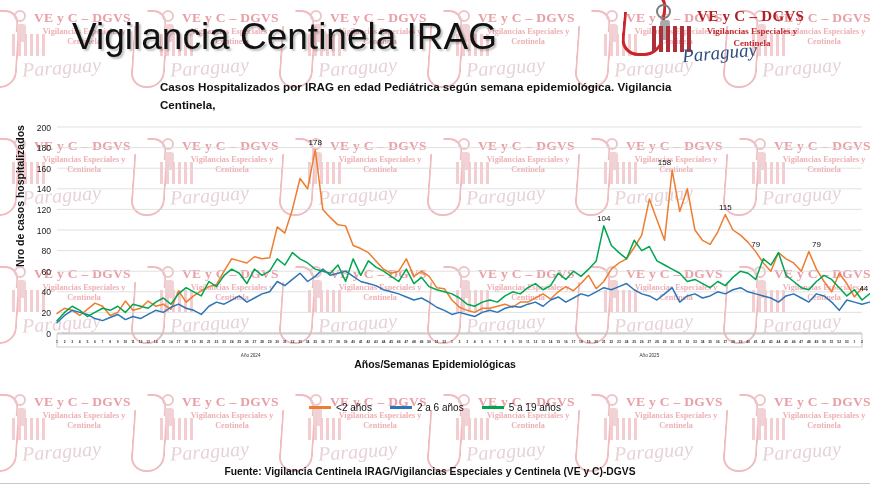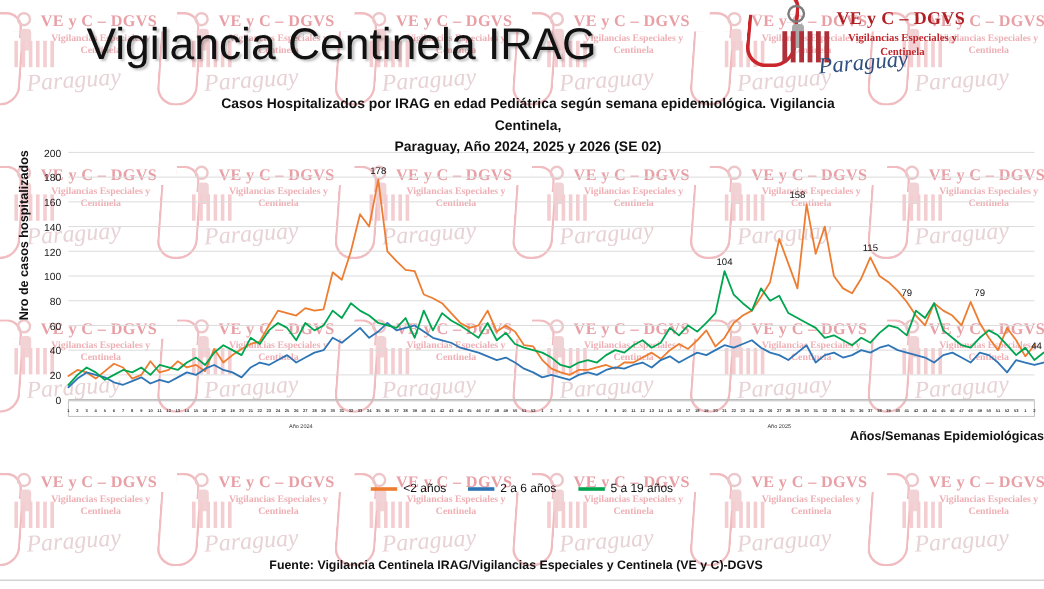--- a/index.html
+++ b/index.html
@@ -155,21 +155,21 @@
       linear-gradient(#b0303a,#b0303a) 7px 0/4px 26px no-repeat,
       linear-gradient(#b0303a,#b0303a) 14px 0/4px 26px no-repeat,
       linear-gradient(#b0303a,#b0303a) 21px 0/4px 26px no-repeat,
       linear-gradient(#b0303a,#b0303a) 28px 0/4px 26px no-repeat,
       linear-gradient(#b0303a,#b0303a) 35px 0/4px 26px no-repeat;
   }
 
   
   #chart-title {
     position:absolute; left:160px; top:78px;
-    width:560px; text-align:center;
+    width:560px; text-align:left;
     font-size:11.6px; font-weight:bold; color:#111;
     line-height:1.55;
     z-index:3;
   }
 
   #chart-area {
     position:absolute;
     left:0; top:118px; width:870px; height:260px;
     z-index:2;
   }
@@ -179,21 +179,21 @@
     position:absolute;
     left:-80px; top:190px;
     width:200px; text-align:center;
     transform:rotate(-90deg);
     font-size:10.5px; font-weight:bold; color:#111;
     z-index:3;
   }
 
   #x-axis-label {
     position:absolute; left:0; top:358px; width:870px;
-    text-align:right;
+    text-align:center;
     font-size:10.5px; font-weight:bold; color:#111;
     z-index:3;
   }
 
   
   #legend {
     position:absolute; left:0; top:402px; width:870px;
     display:flex; justify-content:center; align-items:flex-end;
     gap:18px; z-index:3;
   }
@@ -499,21 +499,20 @@
   <div class="lg-title">VE y C – DGVS</div>
   <div class="lg-sub">
       <div>Vigilancias Especiales y</div>
       <div>Centinela</div>
     </div>
   <div class="lg-script">Paraguay</div>
 </div>
 
 <div id="chart-title">
   <div>Casos Hospitalizados por IRAG en edad Pediátrica según semana epidemiológica. Vigilancia Centinela,</div>
-  <div>Paraguay, Año 2024, 2025 y 2026 (SE 02)</div>
 </div>
 
 <div id="chart-area">
   <svg id="chart-svg" width="870" height="260" viewBox="0 0 870 260">
     <g id="svg-grid">
         <line x1="57" y1="215" x2="862" y2="215" stroke="#d9d9d9" stroke-width="0.8"></line>
         <line x1="57" y1="194.4" x2="862" y2="194.4" stroke="#d9d9d9" stroke-width="0.8"></line>
         <line x1="57" y1="173.8" x2="862" y2="173.8" stroke="#d9d9d9" stroke-width="0.8"></line>
         <line x1="57" y1="153.2" x2="862" y2="153.2" stroke="#d9d9d9" stroke-width="0.8"></line>
         <line x1="57" y1="132.6" x2="862" y2="132.6" stroke="#d9d9d9" stroke-width="0.8"></line>

